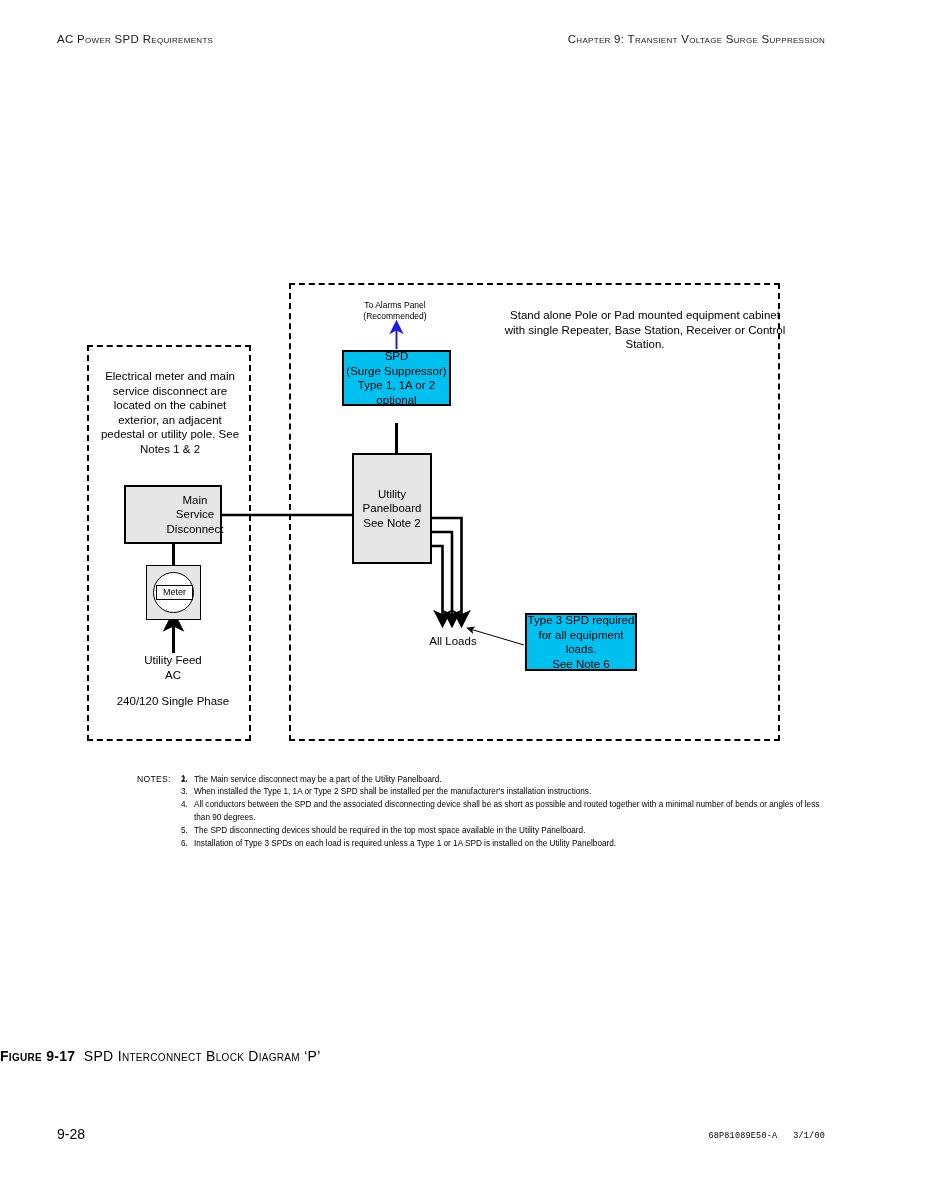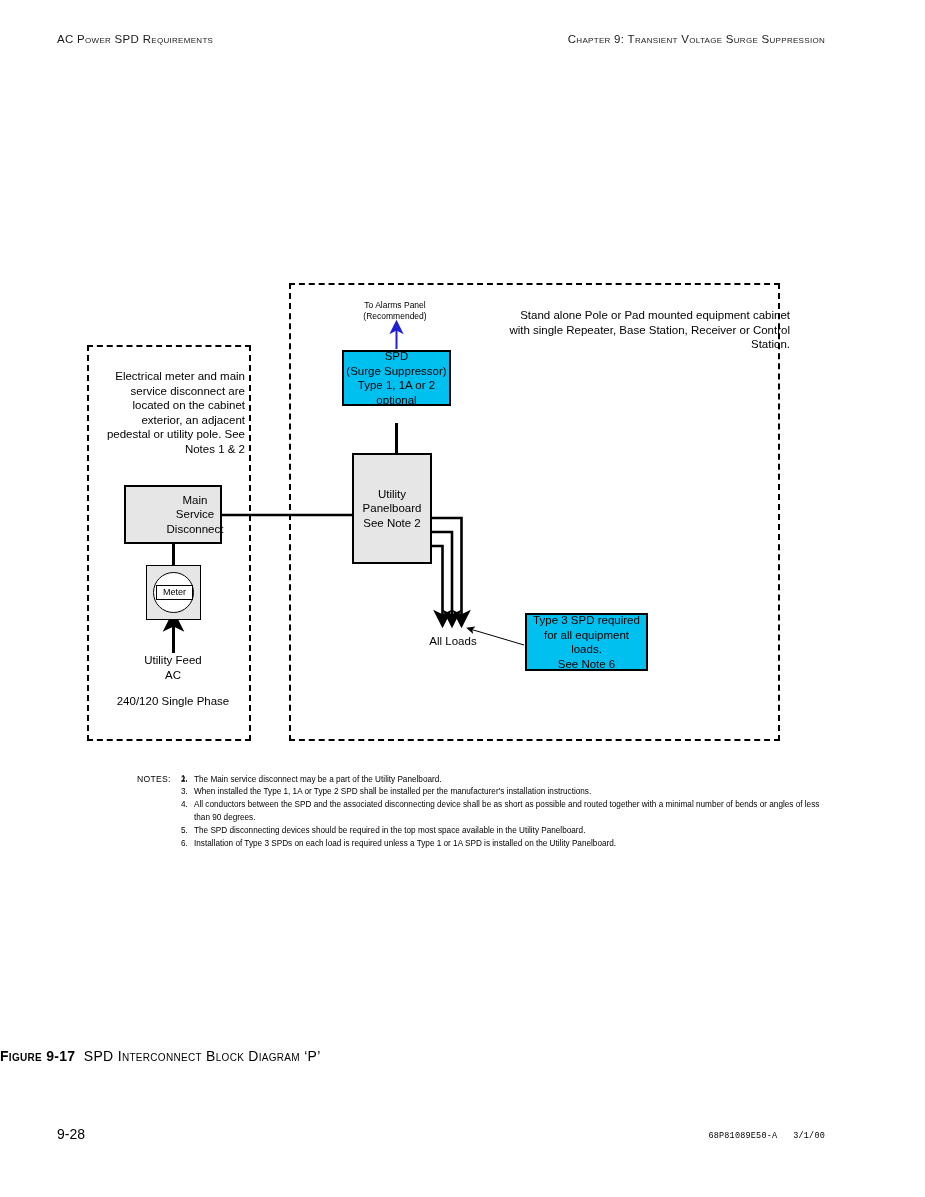--- a/index.html
+++ b/index.html
@@ -49,21 +49,21 @@
     position: absolute;
     border: 2px dashed #000000;
     box-sizing: border-box;
     background: transparent;
   }
   #panel-left  { left: 87px;  top: 345px; width: 164px; height: 396px; }
   #panel-right { left: 289px; top: 283px; width: 491px; height: 458px; }
 
   .caption {
     position: absolute;
-    text-align: right;
+    text-align: center;
     font-size: 11.5px;
     line-height: 14.5px;
     color: #000000;
   }
   #caption-left  { left: 95px;  top: 369px; width: 150px; }
   #caption-right { left: 500px; top: 308px; width: 290px; }
 
   
   .box {
     position: absolute;
@@ -81,21 +81,21 @@
     border: 2px solid #000000;
   }
   .box-cyan {
     background: #00c0f0;
     border: 2px solid #000000;
   }
 
   #box-spd        { left: 342px; top: 350px; width: 109px; height: 56px; }
   #box-panelboard { left: 352px; top: 453px; width: 80px;  height: 111px; }
   #box-mainsvc    { left: 124px; top: 485px; width: 98px;  height: 59px; padding-left: 44px; }
-  #box-type3      { left: 525px; top: 613px; width: 123px; height: 58px; }
+  #box-type3      { left: 525px; top: 613px; width: 112px; height: 58px; }
 
   
   #meter-outer {
     position: absolute;
     left: 146px; top: 565px;
     width: 55px; height: 55px;
     background: #e6e6e6;
     border: 1px solid #000000;
     box-sizing: border-box;
   }

